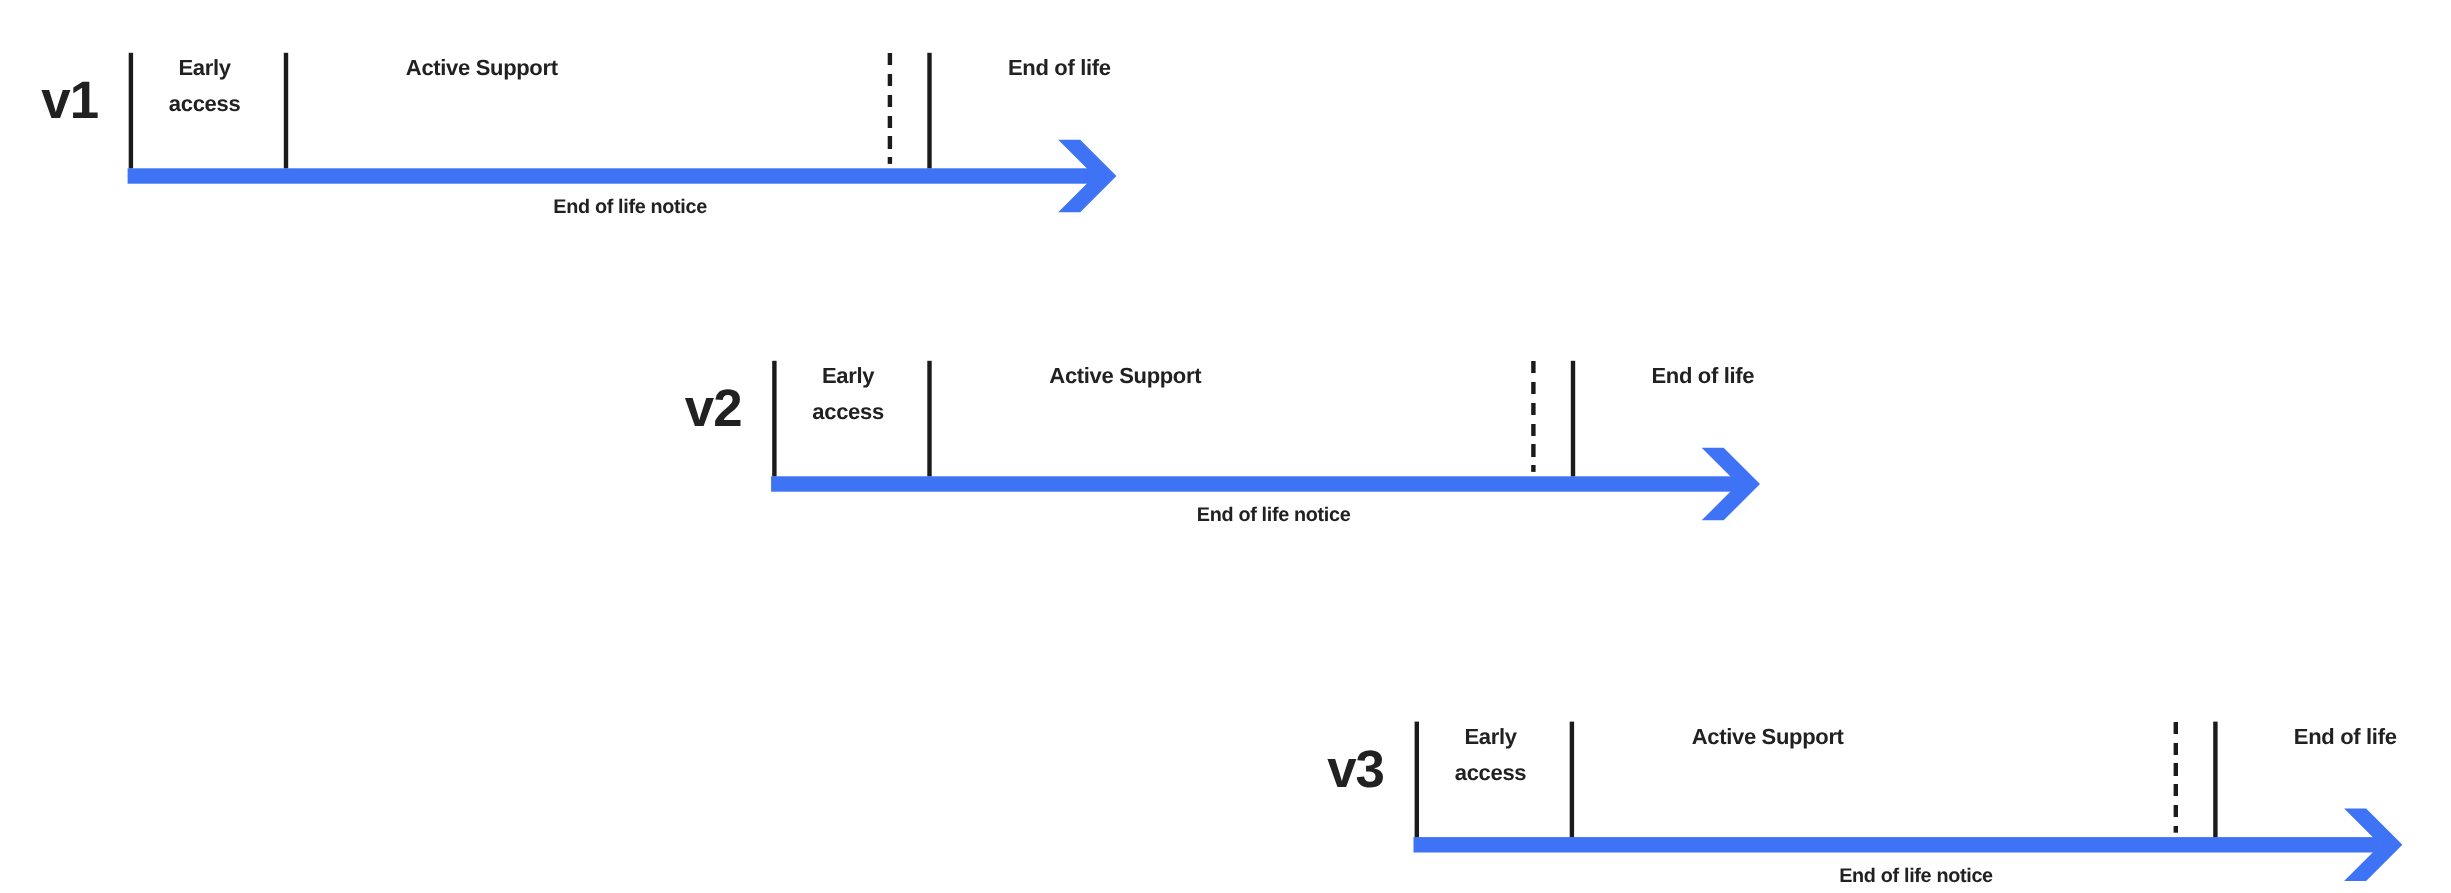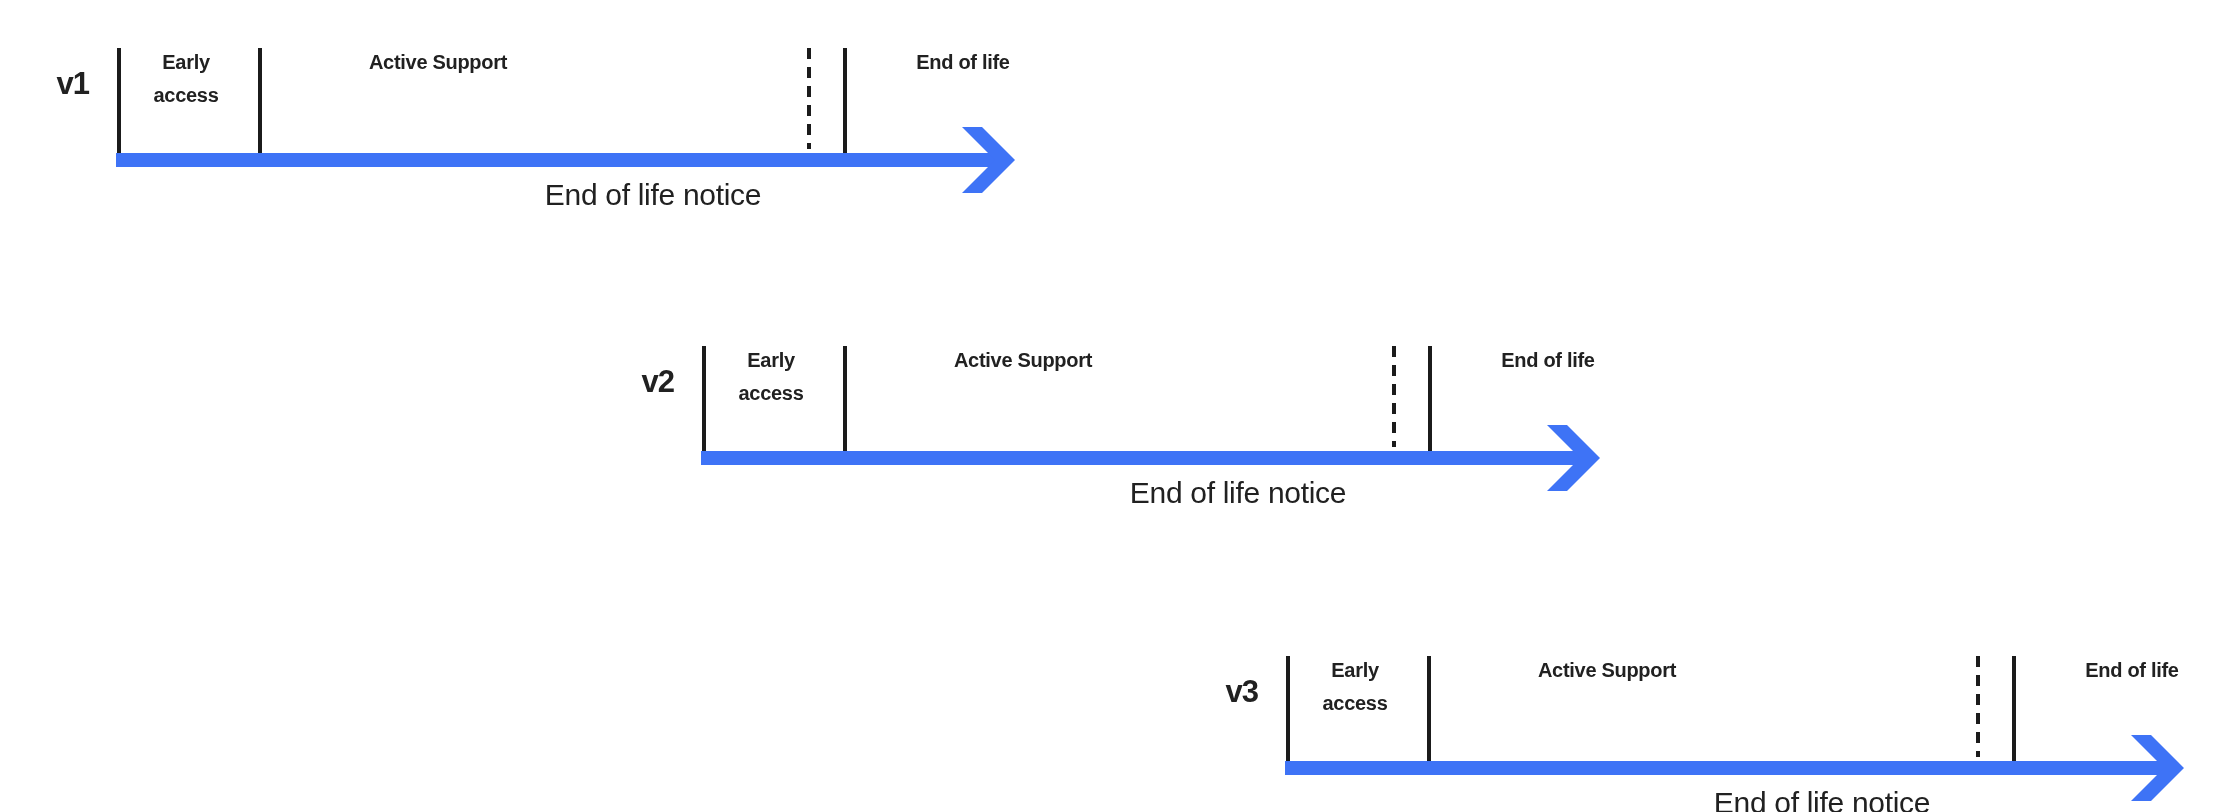--- a/index.html
+++ b/index.html
@@ -16,30 +16,30 @@
     --arrow-blue: #3E73F6;
     --line-dark: #1b1b1b;
     --text-dark: #212121;
   }
   .timeline-row {
     position: absolute;
     width: 1010px;
     height: 170px;
   }
   .row-v1 { left: 33px;  top: 44px;  }
-  .row-v2 { left: 618px; top: 324px; margin-top: 18px; }
+  .row-v2 { left: 618px; top: 324px; }
   .row-v3 { left: 1202px; top: 604px; margin-top: 48px; }
 
   .version-label {
     position: absolute;
     left: -10px;
     top: 24px;
     width: 66px;
     text-align: right;
-    font-size: 31px;
+    font-size: 48px;
     font-weight: 700;
     color: var(--text-dark);
     letter-spacing: -1px;
     line-height: 1;
   }
   .tick {
     position: absolute;
     top: 4px;
     width: 4px;
     height: 105px;
@@ -72,23 +72,23 @@
     text-align: center;
   }
   .label-early   { left: 103px; width: 100px; }
   .label-active  { left: 245px; width: 320px; white-space: nowrap; }
   .label-eol     { left: 830px; width: 200px; white-space: nowrap; }
   .label-notice {
     position: absolute;
     top: 134px;
     left: 470px;
     width: 300px;
-    text-align: center;
-    font-size: 30px;
-    font-weight: 400;
+    text-align: left;
+    font-size: 18px;
+    font-weight: 700;
     color: var(--text-dark);
     letter-spacing: -0.3px;
     white-space: nowrap;
   }
   .arrow-svg {
     position: absolute;
     left: 0;
     top: 0;
     width: 1010px;
     height: 170px;

